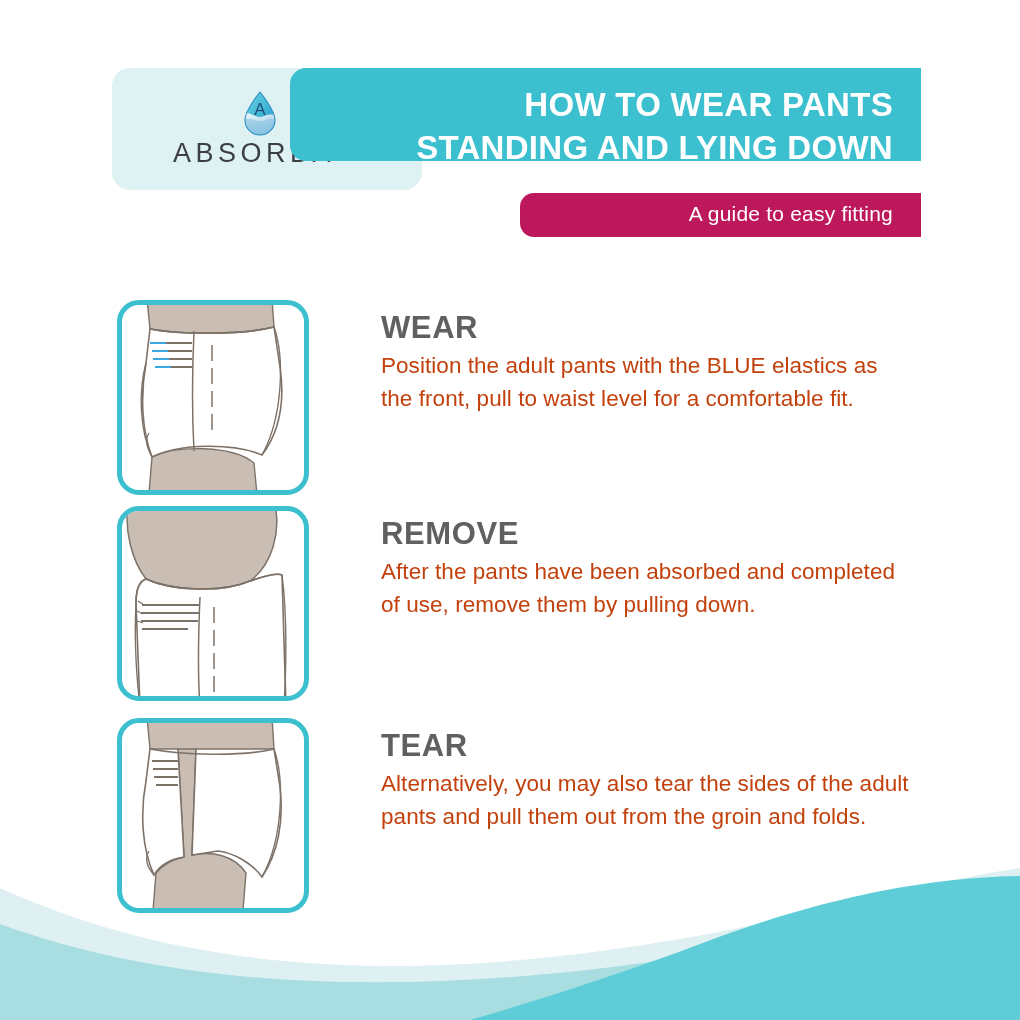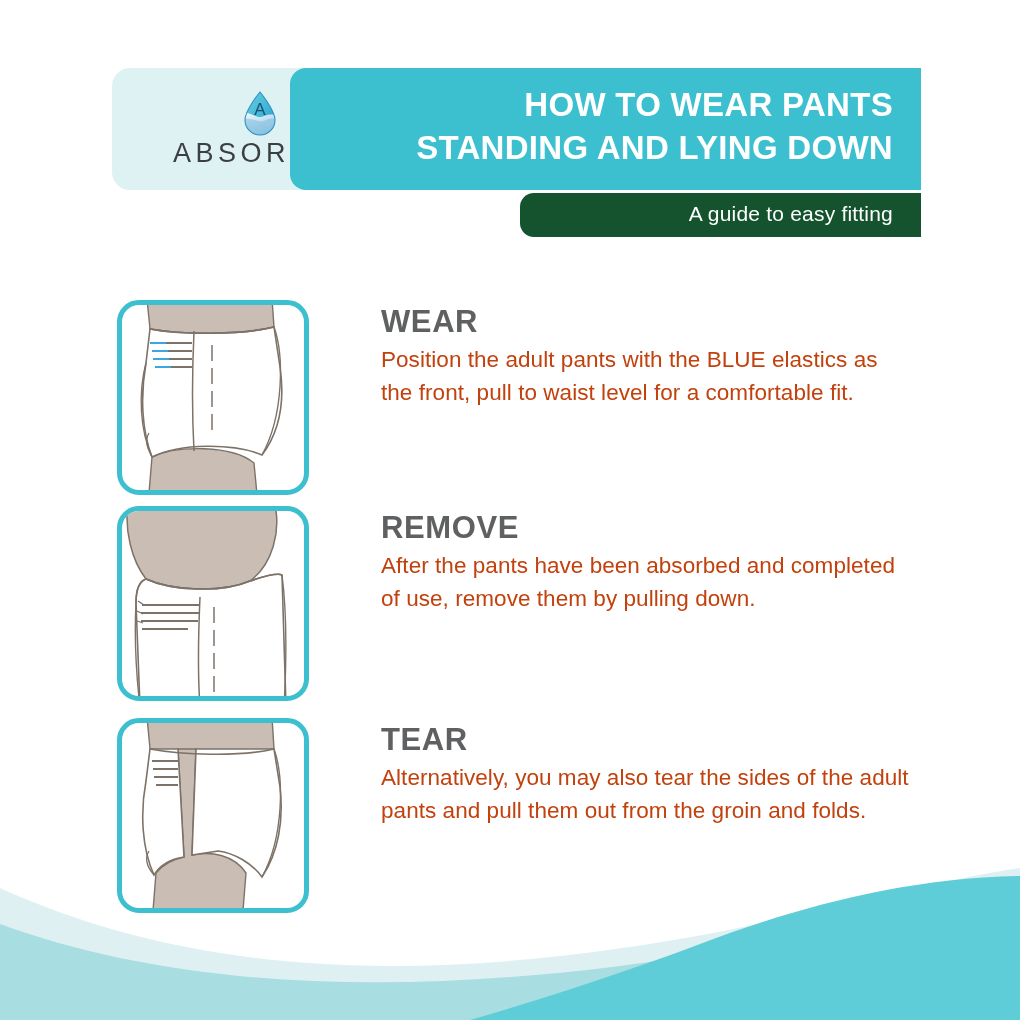--- a/index.html
+++ b/index.html
@@ -32,40 +32,40 @@
     color:#3c3f41; font-weight:400;
     white-space:nowrap; position:relative;
   }
   #logo-tm {
     font-size:10px; vertical-align:super;
     letter-spacing:0; margin-left:1px; color:#3c3f41;
   }
 
   #title-band {
     position:absolute; left:290px; top:68px;
-    width:631px; height:122px;
+    width:631px; height:93px;
     background:#3cbfce;
     border-radius:16px 0 0 16px;
     z-index:2;
   }
   #title-text {
     position:absolute; right:28px; top:16px;
     width:600px;
     text-align:right;
     color:#ffffff;
     font-size:33px; font-weight:bold;
     line-height:1.29;
     letter-spacing:0.3px;
   }
   #title-text .l2 { display:block; }
 
   #subtitle-band {
     position:absolute; left:520px; top:193px;
     width:401px; height:44px;
-    background:#14532d;
+    background:#be185d;
     border-radius:14px 0 0 14px;
     z-index:2;
   }
   #subtitle-text {
     position:absolute; right:28px; top:9px;
     color:#ffffff; font-size:21px; font-weight:400;
     letter-spacing:0.2px;
     white-space:nowrap;
   }
 
@@ -78,21 +78,21 @@
     position:absolute; left:117px; top:0;
     width:192px; height:195px;
     border:5px solid #3cbfce;
     border-radius:22px;
     box-sizing:border-box;
     overflow:hidden;
     background:#ffffff;
   }
   .illus-box svg { display:block; }
 
-  .step-text { position:absolute; left:381px; top:6px; width:530px; }
+  .step-text { position:absolute; left:381px; top:12px; width:530px; }
   .step-title {
     font-size:31px; font-weight:bold; color:#5e6061;
     letter-spacing:0.6px; margin:0 0 6px 0; line-height:1;
   }
   .step-body {
     font-size:22.5px; color:#c2410c; line-height:1.47;
     letter-spacing:0.05px; margin:0;
   }
 
   

